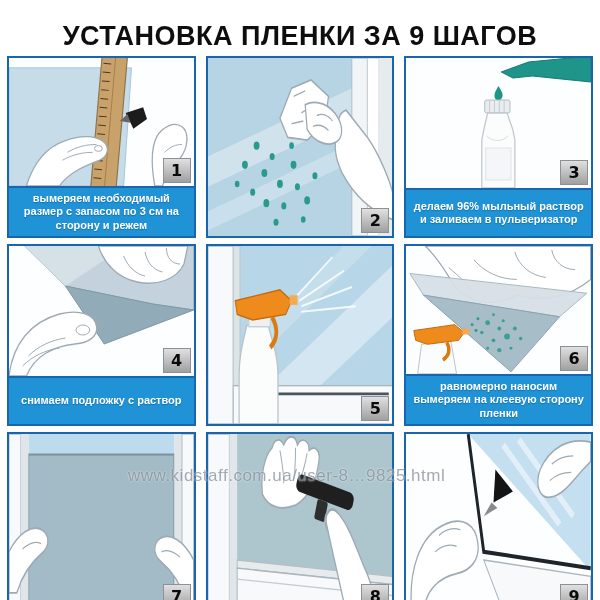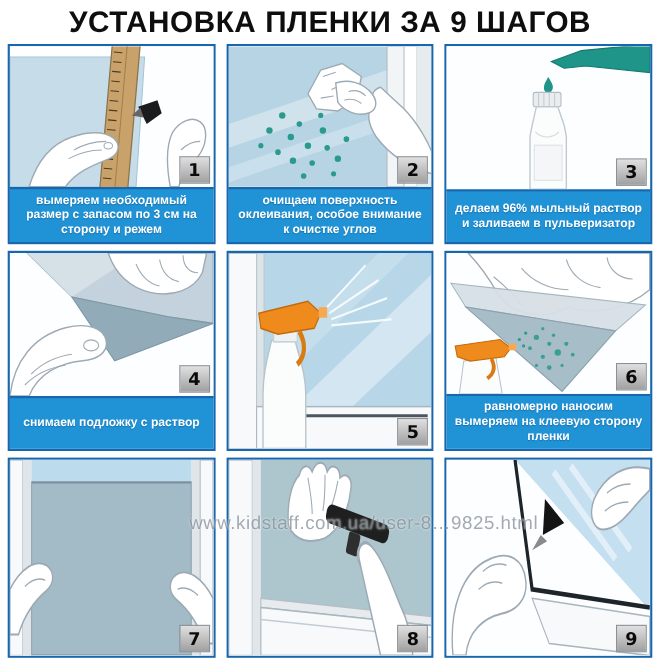--- a/index.html
+++ b/index.html
@@ -2,21 +2,21 @@
 <html><head>
 <meta charset="utf-8">
 <style>
   html,body{margin:0;padding:0;}
   body{
     width:600px;height:600px;background:#ffffff;position:relative;overflow:hidden;
     font-family:"Liberation Sans",sans-serif;
   }
   .title{
     height:36px;display:flex;align-items:center;justify-content:center;
-    font-size:27px;font-weight:bold;color:#0e0e0e;letter-spacing:.5px;padding-top:2px;
+    font-size:27px;font-weight:bold;color:#0e0e0e;letter-spacing:.5px;padding-top:18px;
   }
   .grid{
     display:grid;grid-template-columns:repeat(3,1fr);grid-template-rows:repeat(3,182px);
     gap:6px 10px;padding:2px 7px 0 7px;
   }
   .card{
     border:2px solid #1766ae;background:#ffffff;display:flex;flex-direction:column;
   }
   .illus{flex:1;position:relative;overflow:hidden;background:#fdfeff;}
   .illus svg{position:absolute;inset:0;width:100%;height:100%;}
@@ -29,21 +29,20 @@
   .caption{
     background:#2093d6;border-top:2px solid #1766ae;color:#ffffff;font-weight:bold;
     font-size:11px;line-height:1.22;text-align:center;display:flex;align-items:center;
     justify-content:center;padding:4px 6px;min-height:38px;
     text-shadow:0 1px 1px rgba(0,60,110,.4);
   }
   .watermark{
     position:absolute;left:128px;top:466px;z-index:5;white-space:nowrap;pointer-events:none;
     font-size:17px;color:rgba(105,118,130,.62);letter-spacing:.5px;
     text-shadow:0 0 2px rgba(255,255,255,.85);
-    margin-left:44px;
   }
   .hand{fill:#ffffff;stroke:#9daab4;stroke-width:1.3;}
   .hline{fill:none;stroke:#9daab4;stroke-width:1;}
 </style>
 </head>
 <body>
 
 <div class="title">УСТАНОВКА ПЛЕНКИ ЗА 9 ШАГОВ</div>
 
 <div class="grid">
@@ -99,21 +98,20 @@
             <circle cx="102" cy="104" r="3"></circle>
             <circle cx="110" cy="86" r="2.6"></circle>
           <circle cx="86" cy="64" r="2.4"></circle>
             <circle cx="30" cy="92" r="2.4"></circle>
             <circle cx="70" cy="120" r="2.6"></circle>
           <circle cx="98" cy="118" r="2.4"></circle>
         </g>
       </svg>
       <div class="badge">2</div>
     </div>
-    <div class="caption">очищаем поверхность оклеивания, особое внимание к очистке углов</div>
   </div>
 
   <div class="card">
     <div class="illus">
       <svg viewBox="0 0 190 130" preserveAspectRatio="none">
         <rect width="190" height="130" fill="#fdfeff"></rect>
         <polygon points="98,14 126,4 190,-2 190,24 130,18 110,20" fill="#1f9488" stroke="#147a70" stroke-width="1"></polygon>
         <path d="M95,28 C99,34 101,37 98,41 C95,44 91,42 91,38 C91,34 93,32 95,28 Z" fill="#1f9488"></path>
         <rect x="81" y="42" width="26" height="13" rx="2" fill="#e9edef" stroke="#b2bcc2"></rect>
         <path d="M86 42v13M91 42v13M96 42v13M101 42v13" stroke="#c4ccd1" fill="none"></path>

